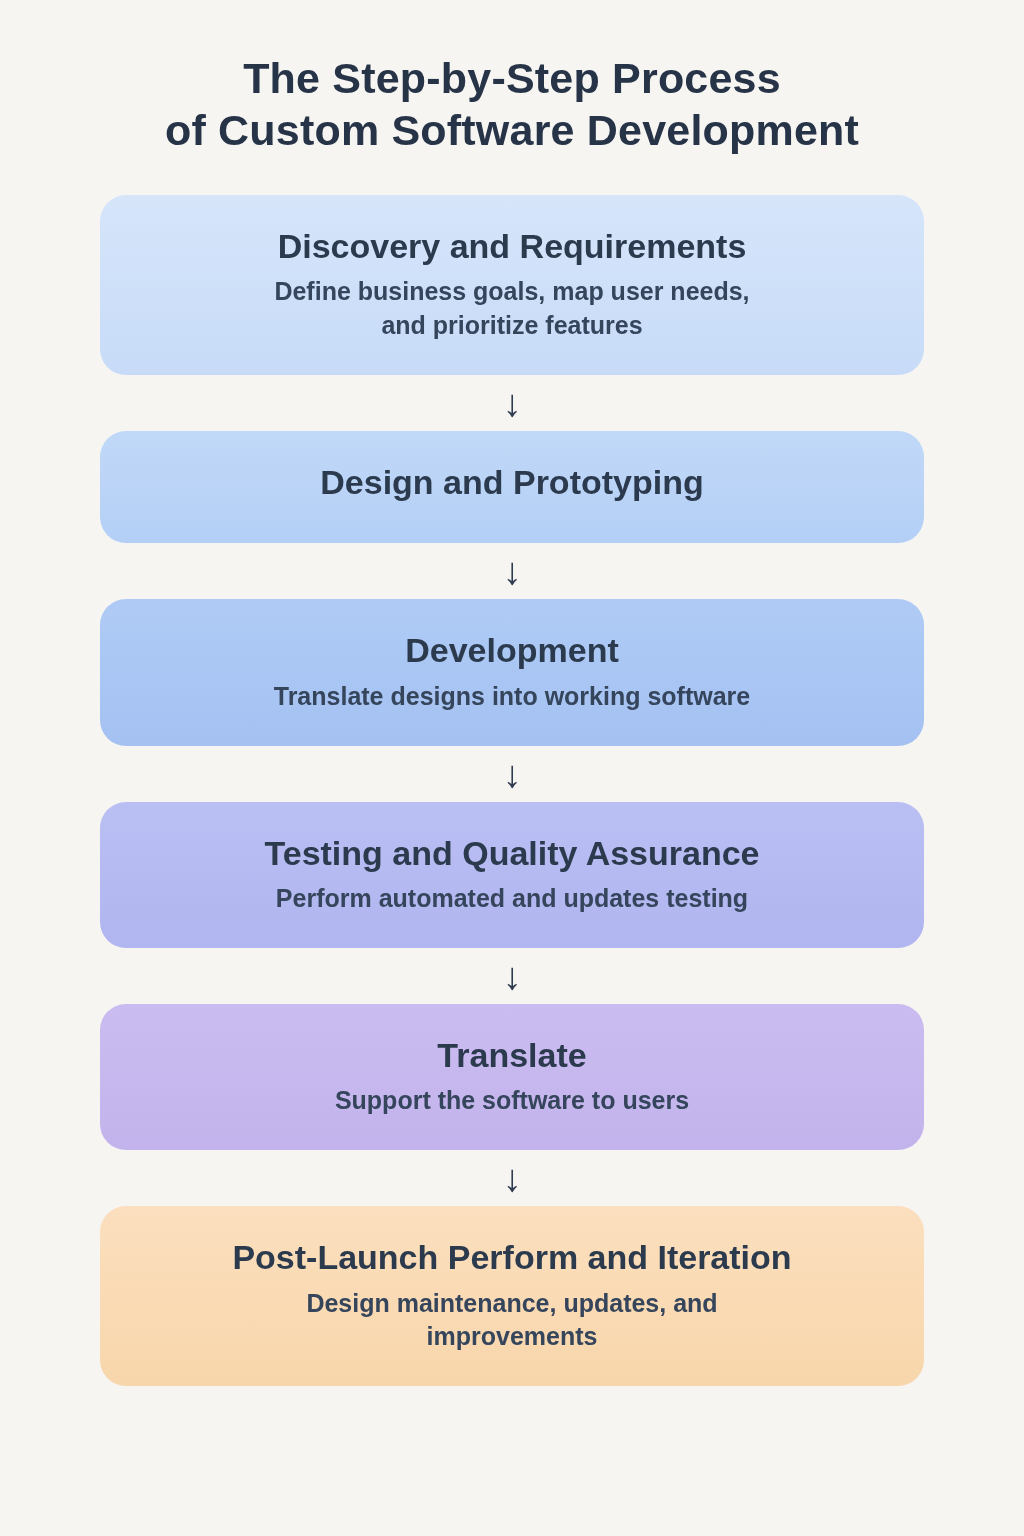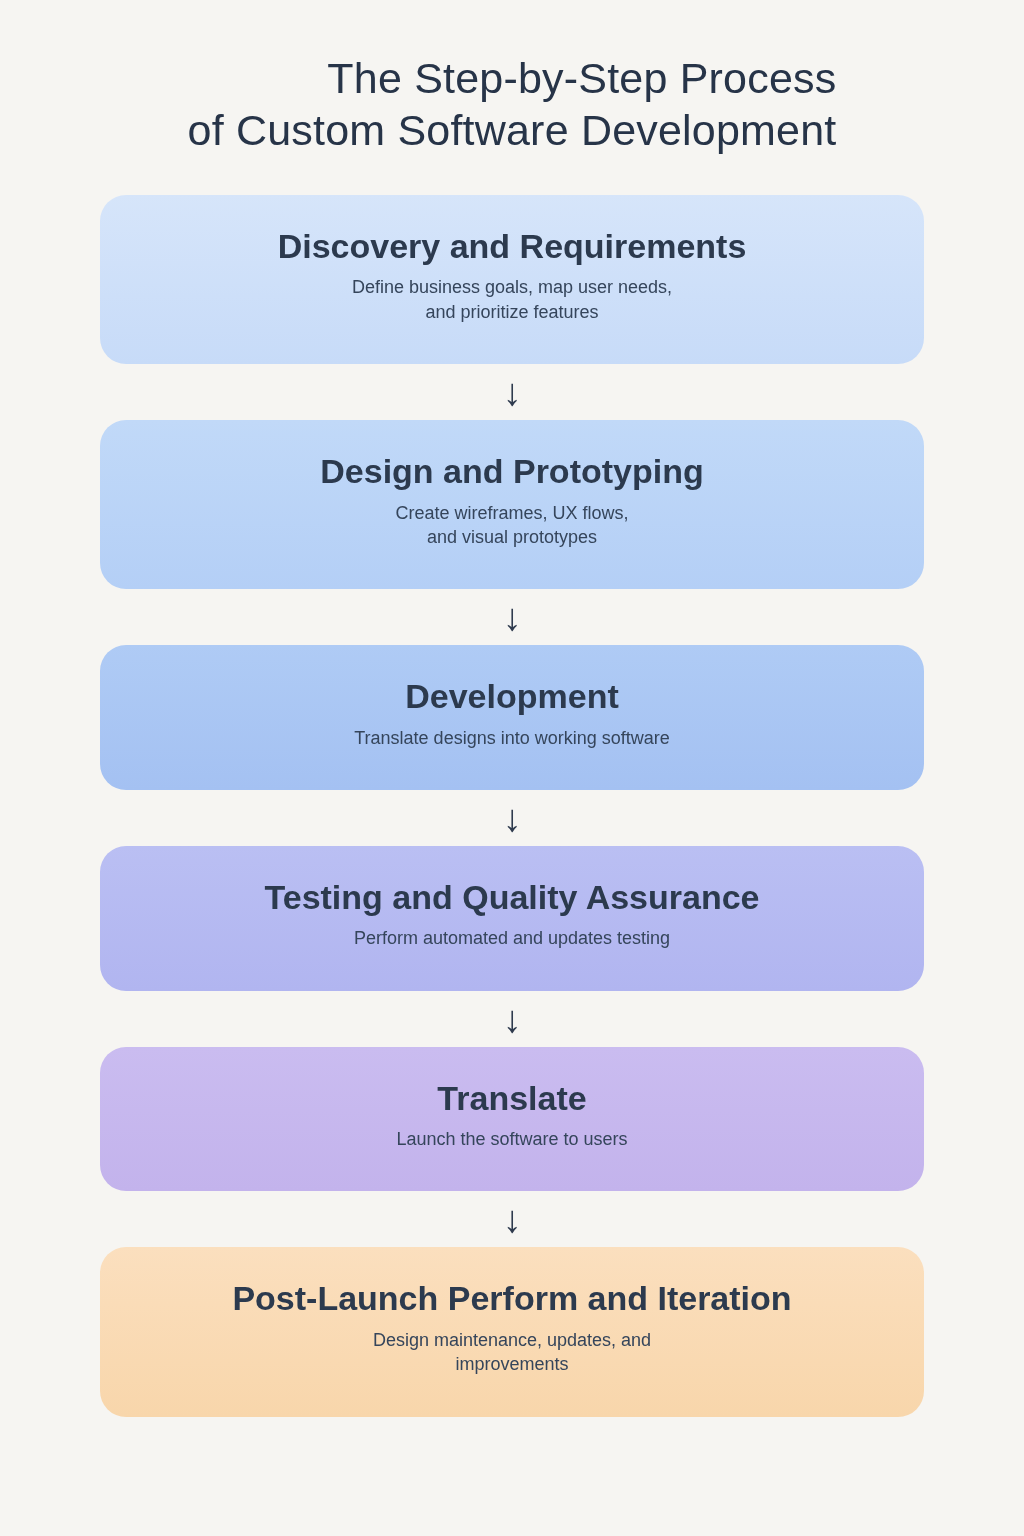--- a/index.html
+++ b/index.html
@@ -18,23 +18,23 @@
     width: 1024px;
     height: 1536px;
     display: flex;
     flex-direction: column;
     align-items: center;
     box-sizing: border-box;
     padding-top: 52px;
   }
   .title {
     font-size: 43px;
-    font-weight: 400;
+    font-weight: 700;
     line-height: 1.22;
-    text-align: right;
+    text-align: center;
     color: #273448;
     white-space: pre-line;
     margin: 0 0 38px 0;
     letter-spacing: 0.2px;
   }
   .flow {
     display: flex;
     flex-direction: column;
     width: 824px;
   }
@@ -46,23 +46,23 @@
     text-align: center;
   }
   .step-heading {
     margin: 0 0 8px 0;
     font-size: 34px;
     font-weight: 700;
     color: #2c3a4e;
     line-height: 1.25;
   }
   .step-desc {
-    margin: 8px;
-    font-size: 18px;
-    font-weight: 400;
+    margin: 0;
+    font-size: 25px;
+    font-weight: 700;
     color: #35455b;
     line-height: 1.35;
     white-space: pre-line;
   }
   .arrow {
     height: 56px;
     display: flex;
     align-items: center;
     justify-content: center;
     font-size: 38px;
@@ -80,40 +80,38 @@
   <div class="flow">
   <section class="step" style="background: linear-gradient(rgb(214, 229, 250), rgb(199, 219, 248));">
     <h2 class="step-heading">Discovery and Requirements</h2>
     <p class="step-desc">Define business goals, map user needs,
 and prioritize features</p>
   </section>
   <div class="arrow" style="color: rgb(47, 59, 78);">↓</div>
 
   <section class="step" style="background: linear-gradient(rgb(193, 217, 248), rgb(180, 207, 246)); border-radius: 26px;">
     <h2 class="step-heading">Design and Prototyping</h2>
-    <p class="step-desc">Create wireframes, UX flows,
-and visual prototypes</p>
   </section>
   <div class="arrow" style="color: rgb(47, 59, 78);">↓</div>
 
   <section class="step" style="background: linear-gradient(rgb(175, 203, 245), rgb(164, 193, 242));">
     <h2 class="step-heading">Development</h2>
     <p class="step-desc">Translate designs into working software</p>
   </section>
   <div class="arrow" style="color: rgb(47, 59, 78);">↓</div>
 
   <section class="step" style="background: linear-gradient(rgb(186, 191, 243), rgb(177, 181, 240));">
     <h2 class="step-heading">Testing and Quality Assurance</h2>
     <p class="step-desc">Perform automated and updates testing</p>
   </section>
   <div class="arrow" style="color: rgb(47, 59, 78);">↓</div>
 
   <section class="step" style="background: linear-gradient(rgb(202, 188, 240), rgb(195, 179, 236));">
     <h2 class="step-heading">Translate</h2>
-    <p class="step-desc">Launch the software to users</p>
+    <p class="step-desc">Support the software to users</p>
   </section>
   <div class="arrow" style="color: rgb(47, 59, 78);">↓</div>
 
   <section class="step" style="background: linear-gradient(rgb(251, 223, 190), rgb(248, 214, 171));">
     <h2 class="step-heading">Post-Launch Perform and Iteration</h2>
     <p class="step-desc">Design maintenance, updates, and
 improvements</p>
   </section>
 
 </div>

